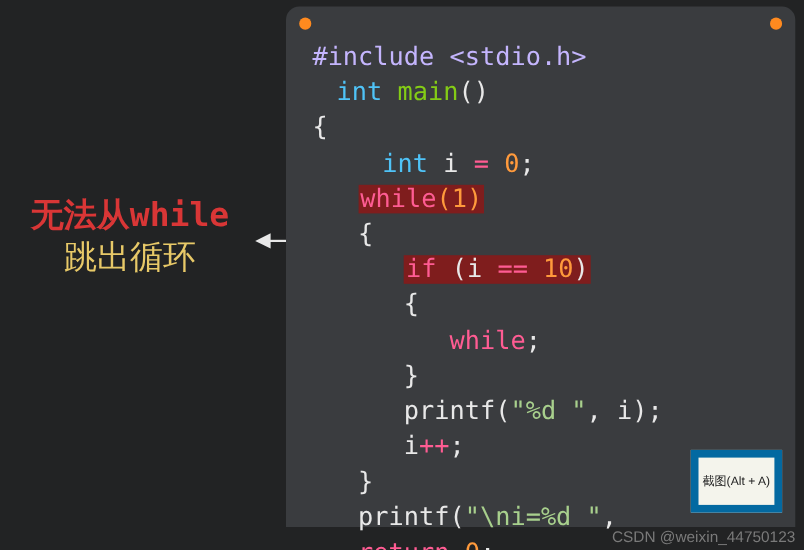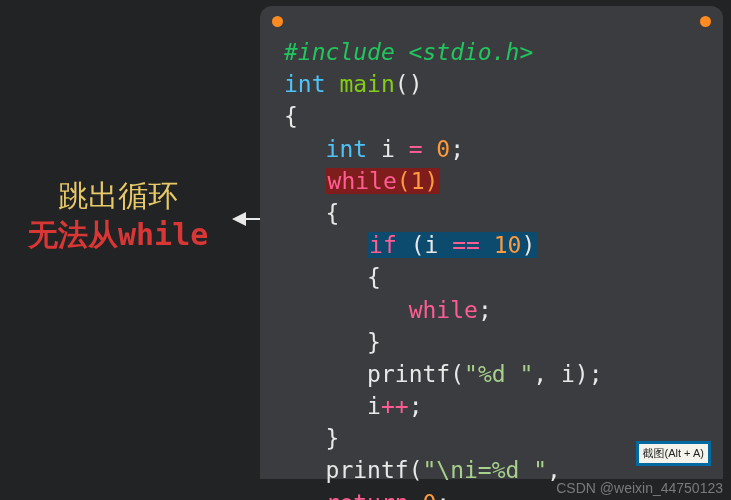--- a/index.html
+++ b/index.html
@@ -35,36 +35,36 @@
     }
     .dot-left { left: 12px; }
     .dot-right { right: 12px; }
     .code-content {
       padding: 8px 0 0 24px;
       font-size: 23px;
       line-height: 1.4;
       color: #e8e8e8;
       white-space: pre;
     }
-    .preproc { color: #22c55e; font-style: italic; }
-    .keyword-type { color: #4fc3f7; }
+    .preproc { color: #c4b5fd; }
+    .keyword-type { color: #4fc3f7; margin-left: 22px; }
     .func-name { color: #84cc16; }
     .paren { color: #e8e8e8; }
     .brace { color: #e8e8e8; }
     .var { color: #e8e8e8; }
     .op { color: #ff5c93; }
     .num { color: #ff9a3c; }
     .keyword-ctrl { color: #ff5c93; }
     .string { color: #a8d08d; }
     .highlight-while {
       background: #7f1d1d;
       padding: 0 2px;
     }
     .highlight-if {
-      background: #0c4a6e;
+      background: #7f1d1d;
       padding: 0 2px;
     }
     .annotation {
       position: absolute;
       left: 28px;
       top: 176px;
       font-size: 30px;
       line-height: 1.3;
       text-align: center;
     }
@@ -93,41 +93,41 @@
       height: 0;
       border-right: 14px solid #e8e8e8;
       border-top: 7px solid transparent;
       border-bottom: 7px solid transparent;
     }
     .tooltip-box {
       position: absolute;
       right: 20px;
       bottom: 34px;
       background: #f4f4ec;
-      border: 3px solid #0369a1;
+      border: 7px solid #0369a1;
       font-size: 11px;
-      padding: 2px 4px;
+      padding: 14px 4px;
       color: #222;
       font-family: sans-serif;
     }
     .watermark {
       position: absolute;
       right: 8px;
       bottom: 4px;
       font-size: 14px;
       color: #7a7a7a;
       font-family: sans-serif;
     }
   </style>
 </head>
 <body>
 
 <div class="annotation">
+  <div><span class="anno-red">无法从while</span></div>
   <div><span class="anno-yellow">跳出循环</span></div>
-  <div><span class="anno-red">无法从while</span></div>
 </div>
 
 <div class="arrow">
   <div class="arrow-head"></div>
   <div class="arrow-line"></div>
 </div>
 
 <div class="code-window">
   <div class="window-dots">
     <div class="dot dot-left"></div>

